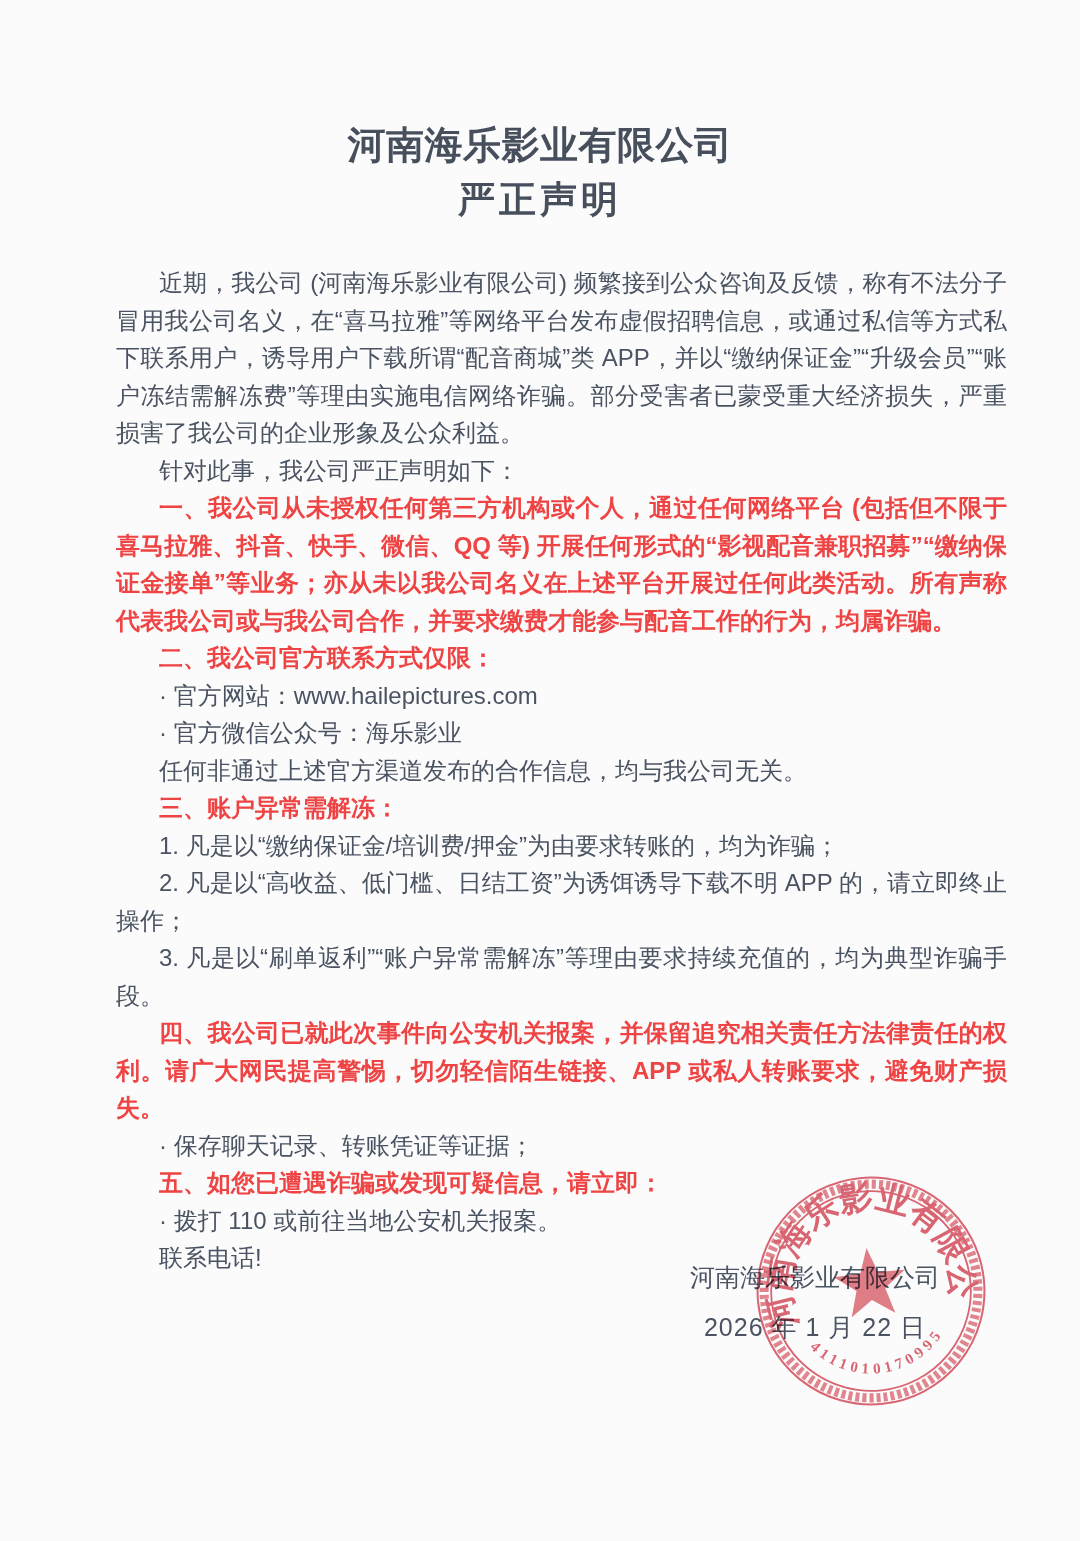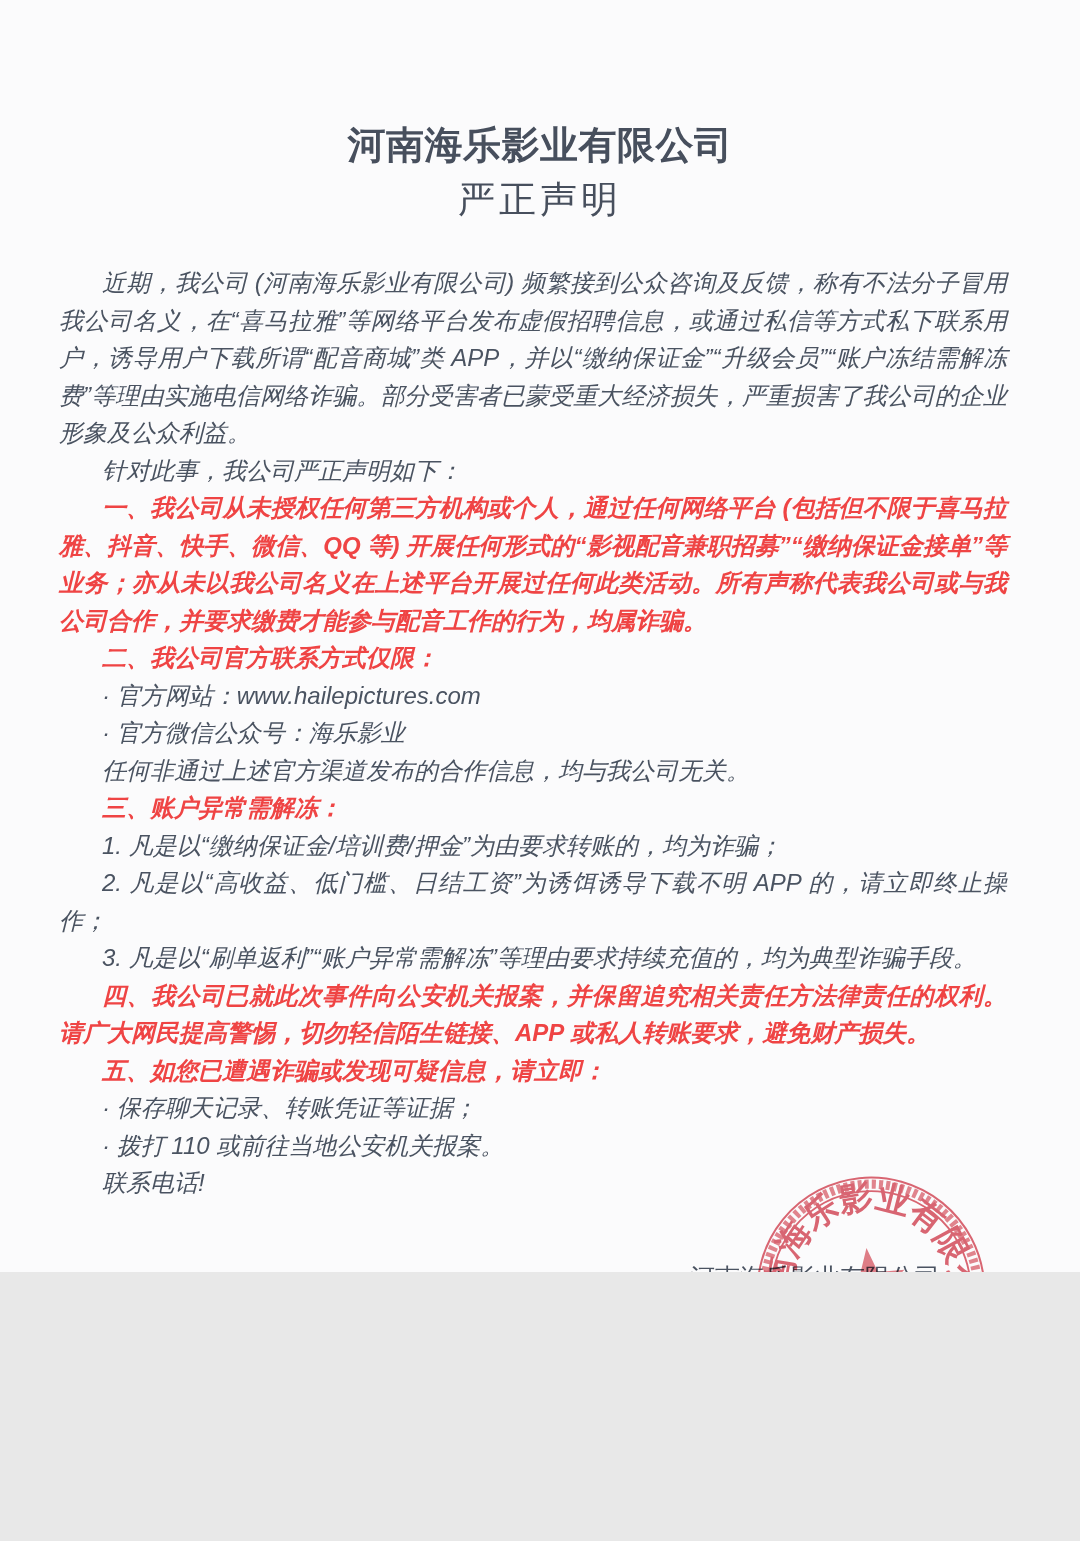--- a/index.html
+++ b/index.html
@@ -1,44 +1,43 @@
 <!DOCTYPE html>
 <html><head>
 <meta charset="utf-8">
 <style>
   html,body{margin:0;padding:0;background:#e8e8e8;}
   .page{
     position:relative;
-    width:1080px;height:1272px;
+    width:1080px;height:1541px;
     margin:0 auto;
     background:#fbfbfc;
     overflow:hidden;
     font-family:"Liberation Sans","DejaVu Sans",sans-serif;
     color:#4a5361;
   }
   .doc-title{
     margin:0;padding-top:118px;
     text-align:center;
     font-size:38px;line-height:54px;
     font-weight:bold;color:#474f5d;
     letter-spacing:0.5px;
   }
   .doc-subtitle{
     margin:0;
     text-align:center;
     font-size:37px;line-height:56px;
-    font-weight:normal;color:#474f5d;
+    font-weight:bold;color:#474f5d;
     letter-spacing:4px;
   }
   .document-body{
-    margin:36px 73px 0 59px;
+    margin:36px 73px 0 116px;
     font-size:24px;line-height:37.5px;
     text-align:justify;
     color:#4a5361;
-    font-style:italic;
   }
   .para{margin:0;text-indent:43px;}
   .para.bold{font-weight:bold;color:#ef4444;}
   .signature{
     position:absolute;left:655px;top:1262px;width:320px;
     text-align:center;
     font-size:25px;color:#4a5361;
     line-height:30px;
   }
   .signature .date{margin-top:20px;letter-spacing:1px;}
@@ -65,22 +64,22 @@
       <p class="para bold">一、我公司从未授权任何第三方机构或个人，通过任何网络平台 (包括但不限于喜马拉雅、抖音、快手、微信、QQ 等) 开展任何形式的“影视配音兼职招募”“缴纳保证金接单”等业务；亦从未以我公司名义在上述平台开展过任何此类活动。所有声称代表我公司或与我公司合作，并要求缴费才能参与配音工作的行为，均属诈骗。</p>
       <p class="para bold">二、我公司官方联系方式仅限：</p>
       <p class="para">· 官方网站：www.hailepictures.com</p>
       <p class="para">· 官方微信公众号：海乐影业</p>
       <p class="para">任何非通过上述官方渠道发布的合作信息，均与我公司无关。</p>
       <p class="para bold">三、账户异常需解冻：</p>
       <p class="para">1. 凡是以“缴纳保证金/培训费/押金”为由要求转账的，均为诈骗；</p>
       <p class="para">2. 凡是以“高收益、低门槛、日结工资”为诱饵诱导下载不明 APP 的，请立即终止操作；</p>
       <p class="para">3. 凡是以“刷单返利”“账户异常需解冻”等理由要求持续充值的，均为典型诈骗手段。</p>
       <p class="para bold">四、我公司已就此次事件向公安机关报案，并保留追究相关责任方法律责任的权利。请广大网民提高警惕，切勿轻信陌生链接、APP 或私人转账要求，避免财产损失。</p>
+      <p class="para">· 保存聊天记录、转账凭证等证据；</p>
       <p class="para bold">五、如您已遭遇诈骗或发现可疑信息，请立即：</p>
-      <p class="para">· 保存聊天记录、转账凭证等证据；</p>
       <p class="para">· 拨打 110 或前往当地公安机关报案。</p>
       <p class="para">联系电话!</p>
     </div>
 
   <div class="signature">
     <div>河南海乐影业有限公司</div>
     <div class="date">2026 年 1 月 22 日</div>
   </div>
 
   <svg class="seal" viewBox="0 0 240 240" aria-hidden="true">

